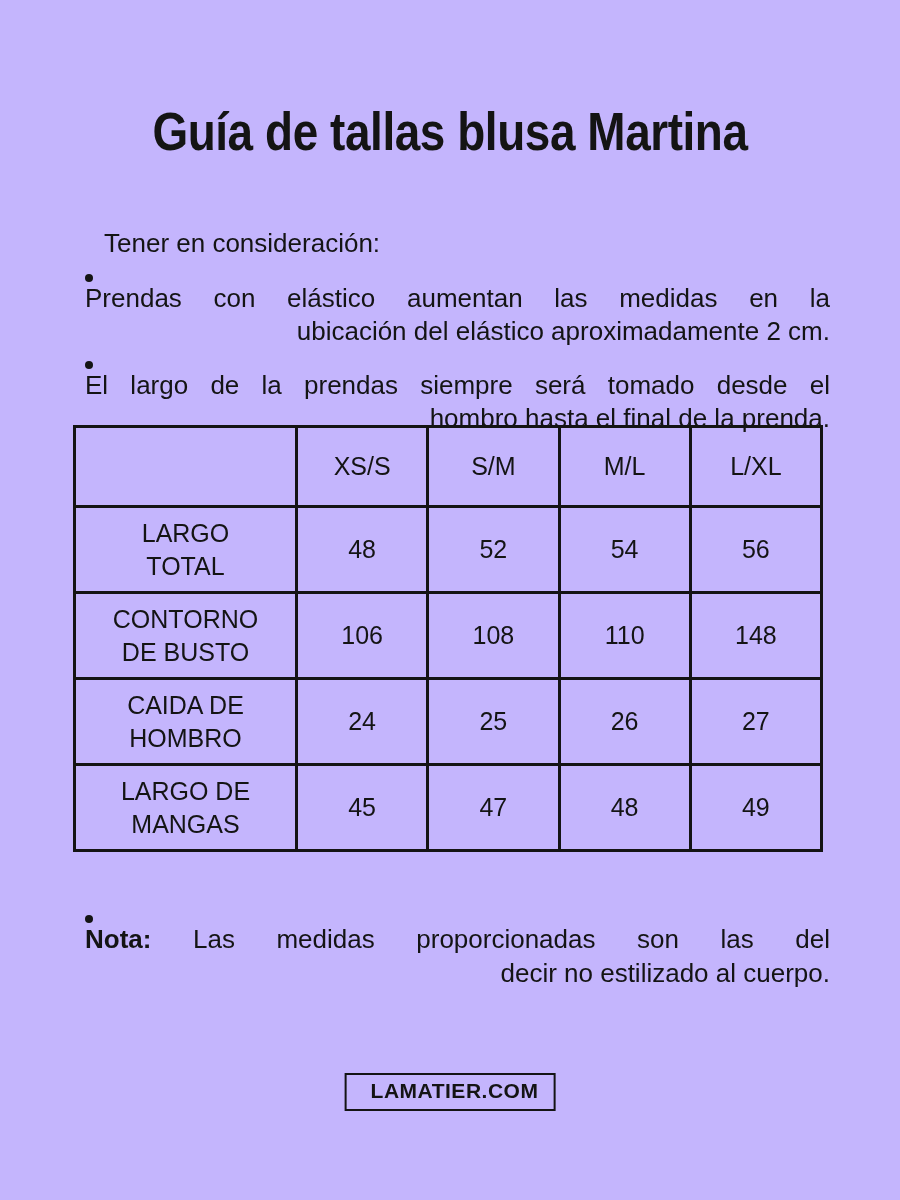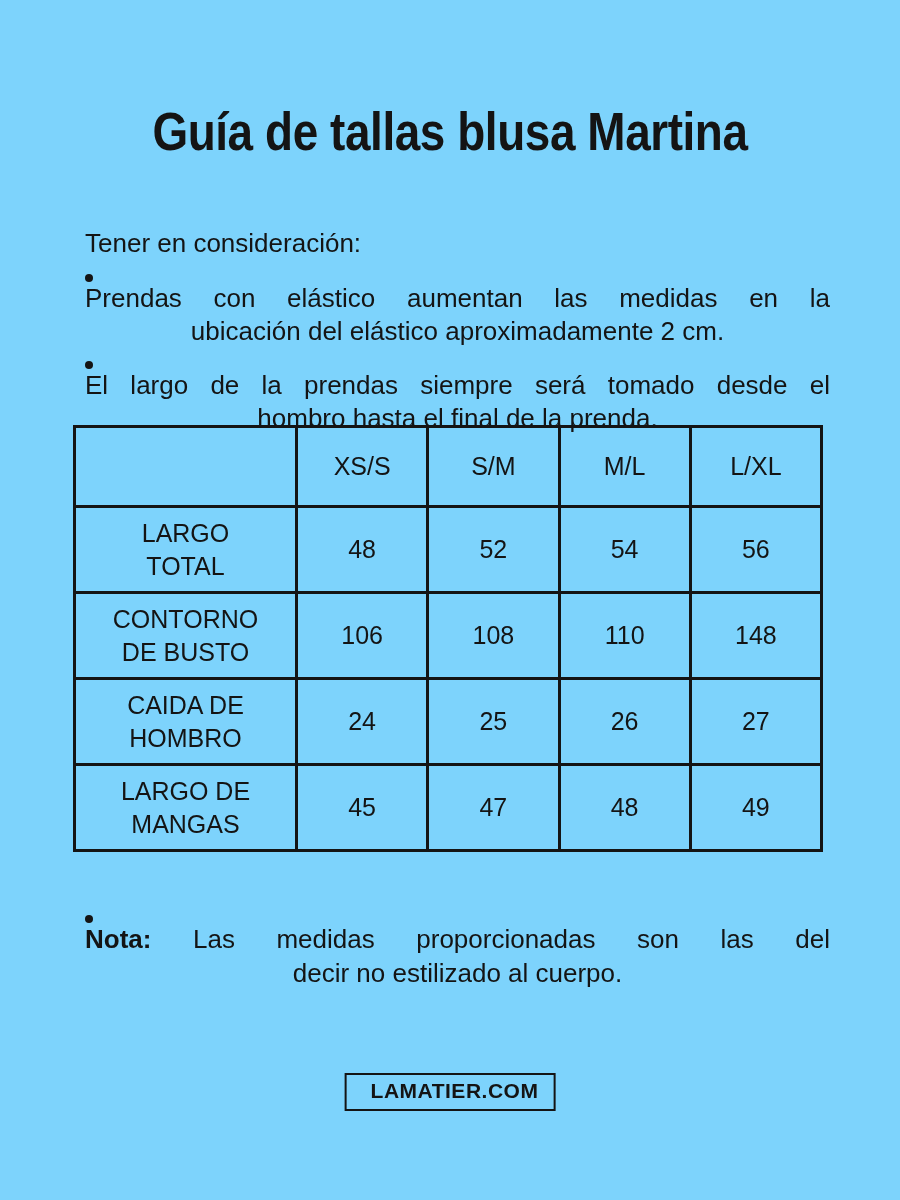--- a/index.html
+++ b/index.html
@@ -2,21 +2,21 @@
 <html><head>
 <meta charset="utf-8">
 <style>
   * { margin: 0; padding: 0; box-sizing: border-box; }
   html, body { background: #e8e7e4; }
   .page {
     position: relative;
     width: 900px;
     height: 1200px;
     margin: 0 auto;
-    background: #7dd3fc;
+    background: #c4b5fd;
     color: #141414;
     font-family: "Liberation Sans", sans-serif;
     overflow: hidden;
   }
 
   
   .title {
     position: absolute;
     top: 100px;
     left: 0;
@@ -32,34 +32,35 @@
   
   .considerations {
     position: absolute;
     left: 85px;
     top: 227px;
     width: 745px;
     font-size: 26px;
     line-height: 33px;
   }
   .considerations-heading {
+    margin-left: 19px;
     margin-bottom: 1px;
   }
   .bullet-item { display: flex; flex-direction: column; }
   .bullet-dot {
     flex: none;
     width: 8px;
     height: 8px;
     border-radius: 50%;
     background: #141414;
     margin: 13px 12px 0 0;
   }
   .bullet-text { flex: 1; }
   .line-just { text-align: justify; text-align-last: justify; }
-  .line-last { text-align: center; }
+  .line-last { text-align: right; }
   .bold { font-weight: 700; }
 
   
   .size-table-wrap {
     position: absolute;
     left: 73px;
     top: 425px;
     width: 750px;
   }
   table.size-table {

